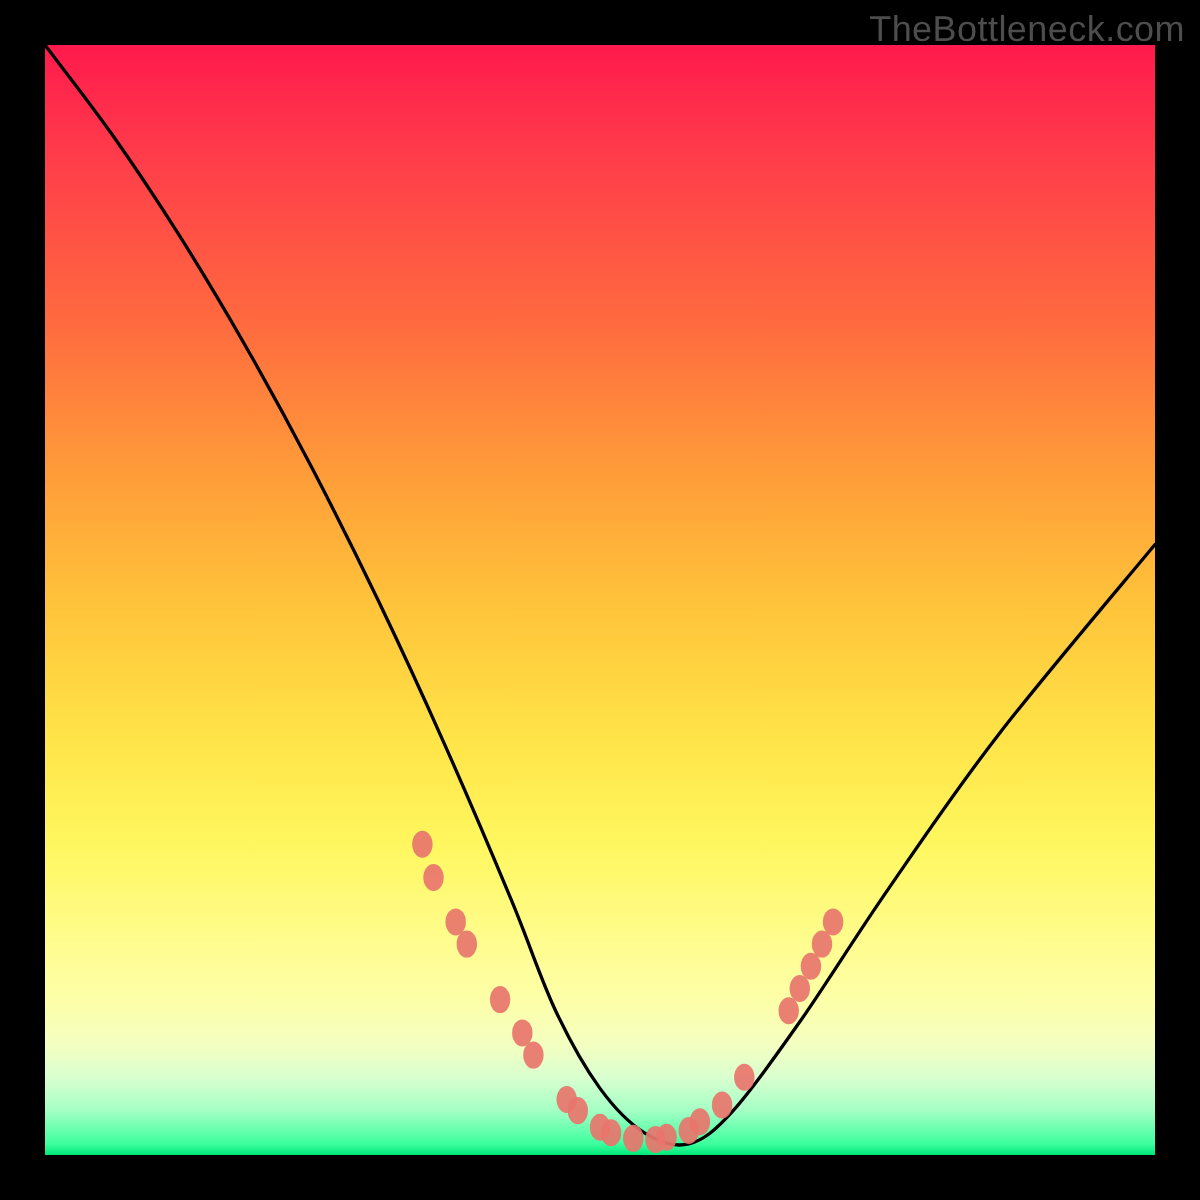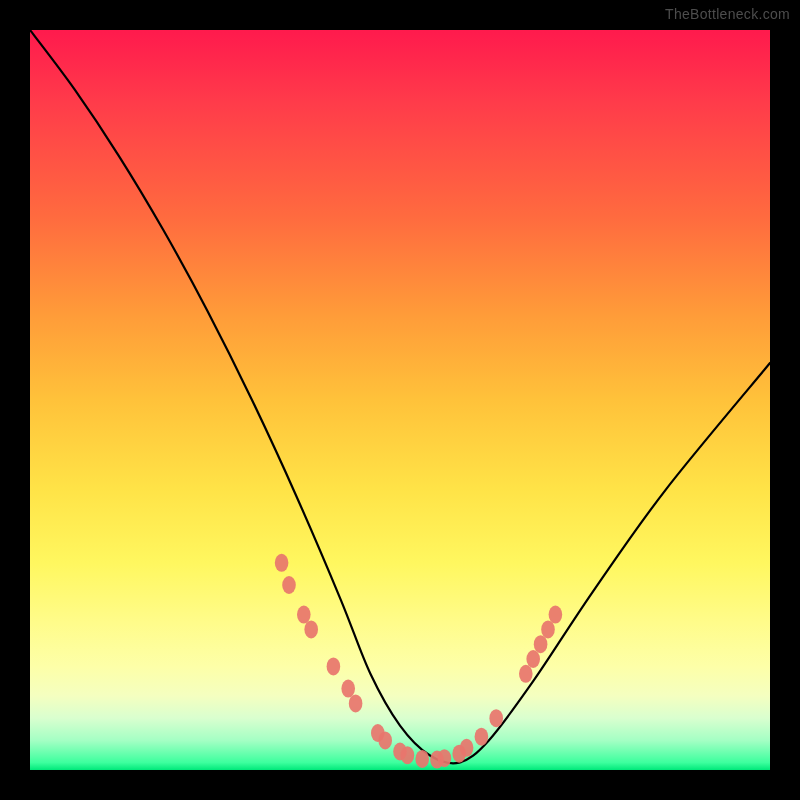--- a/index.html
+++ b/index.html
@@ -37,21 +37,21 @@
       #a4ffc4 96%,
       #3dff9e 99%,
       #00e87a 100%
     );
   }
   .watermark {
     position: absolute;
     top: 6px;
     right: 10px;
     color: #4d4d4d;
-    font-size: 14px;
+    font-size: 24px;
     font-weight: 500;
     letter-spacing: 0.3px;
     user-select: none;
   }
   svg.curve {
     position: absolute;
     left: 0; top: 0;
     width: 740px;
     height: 740px;
     overflow: visible;

